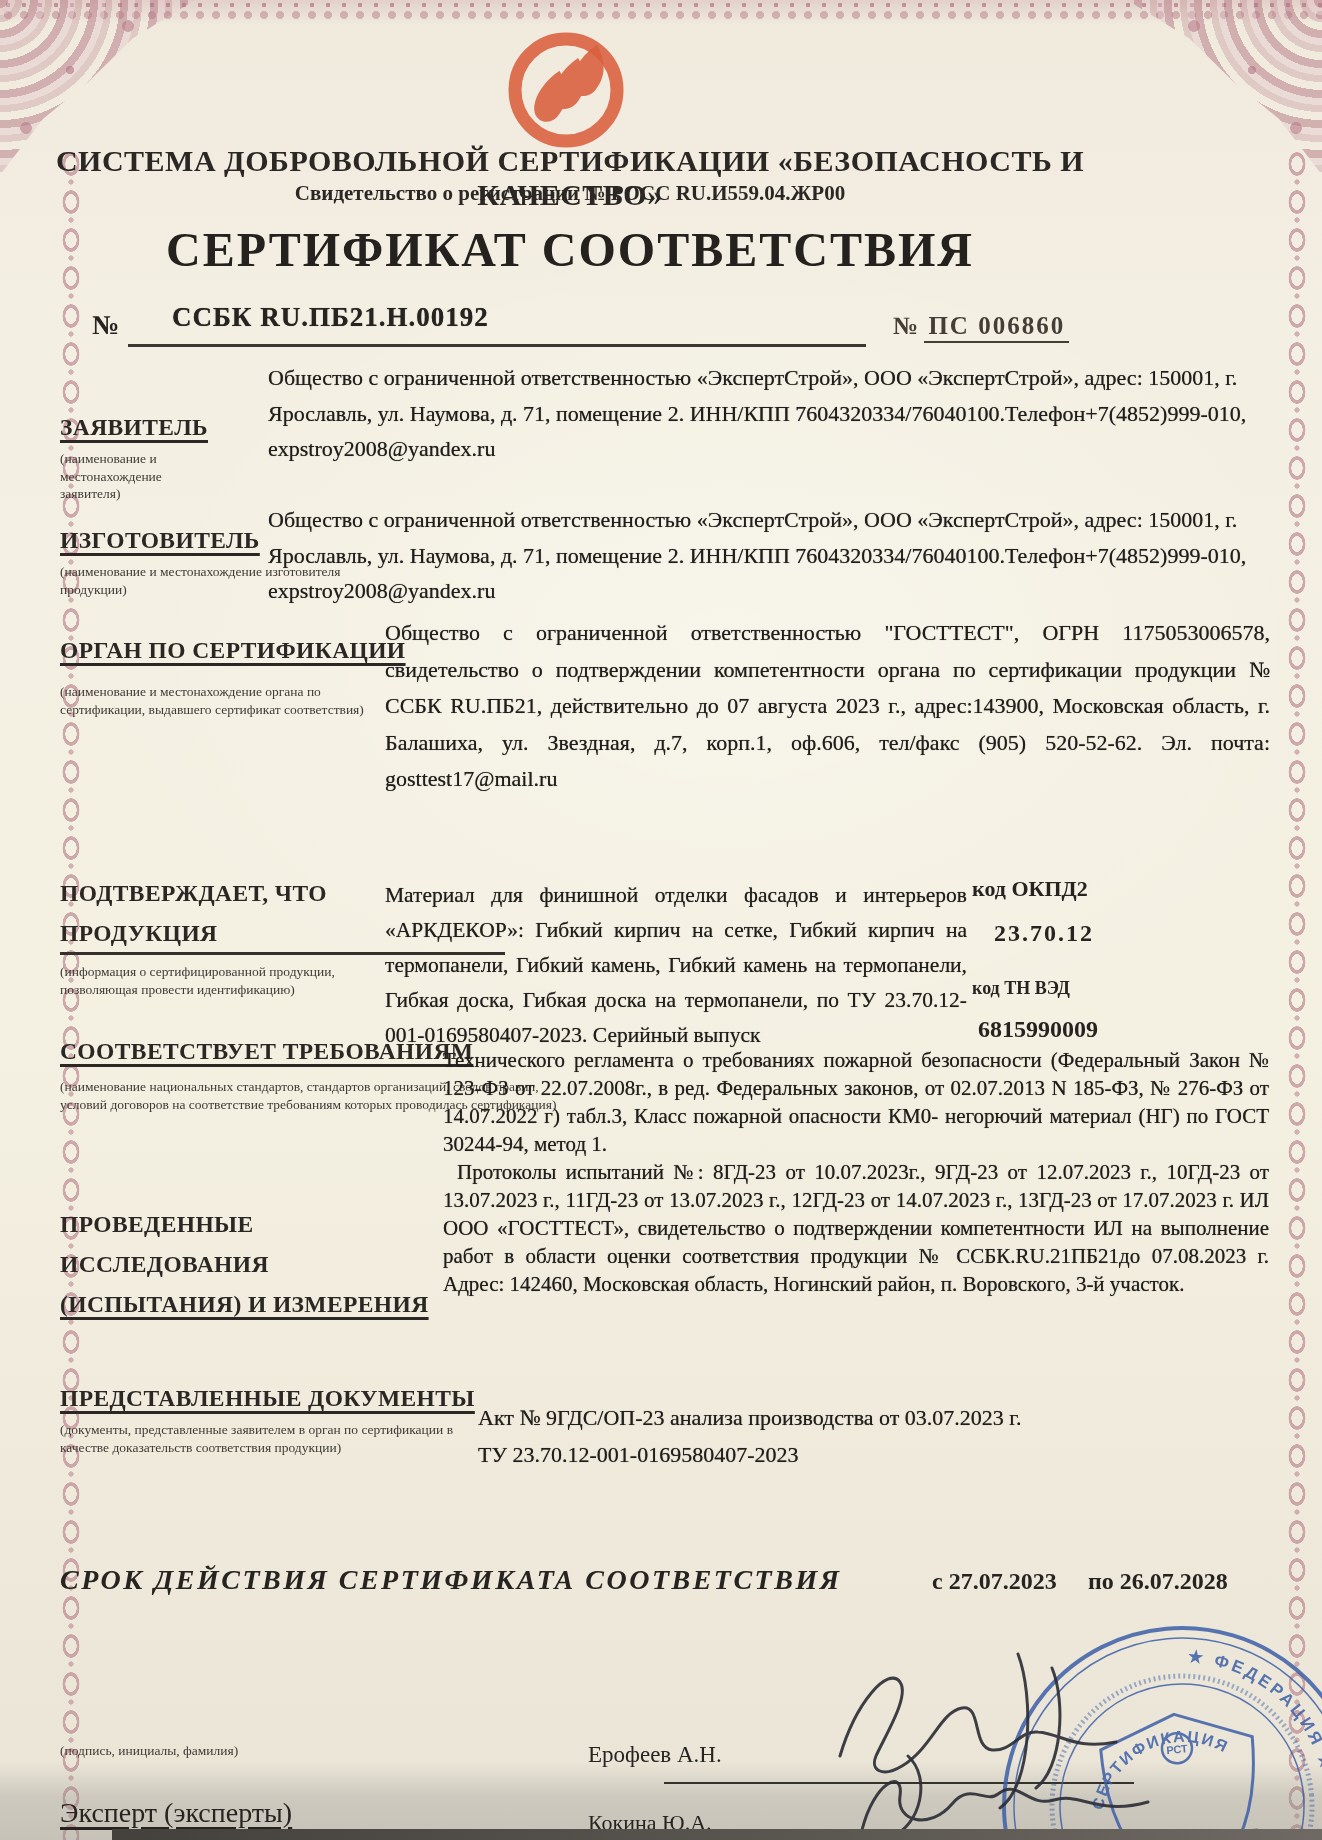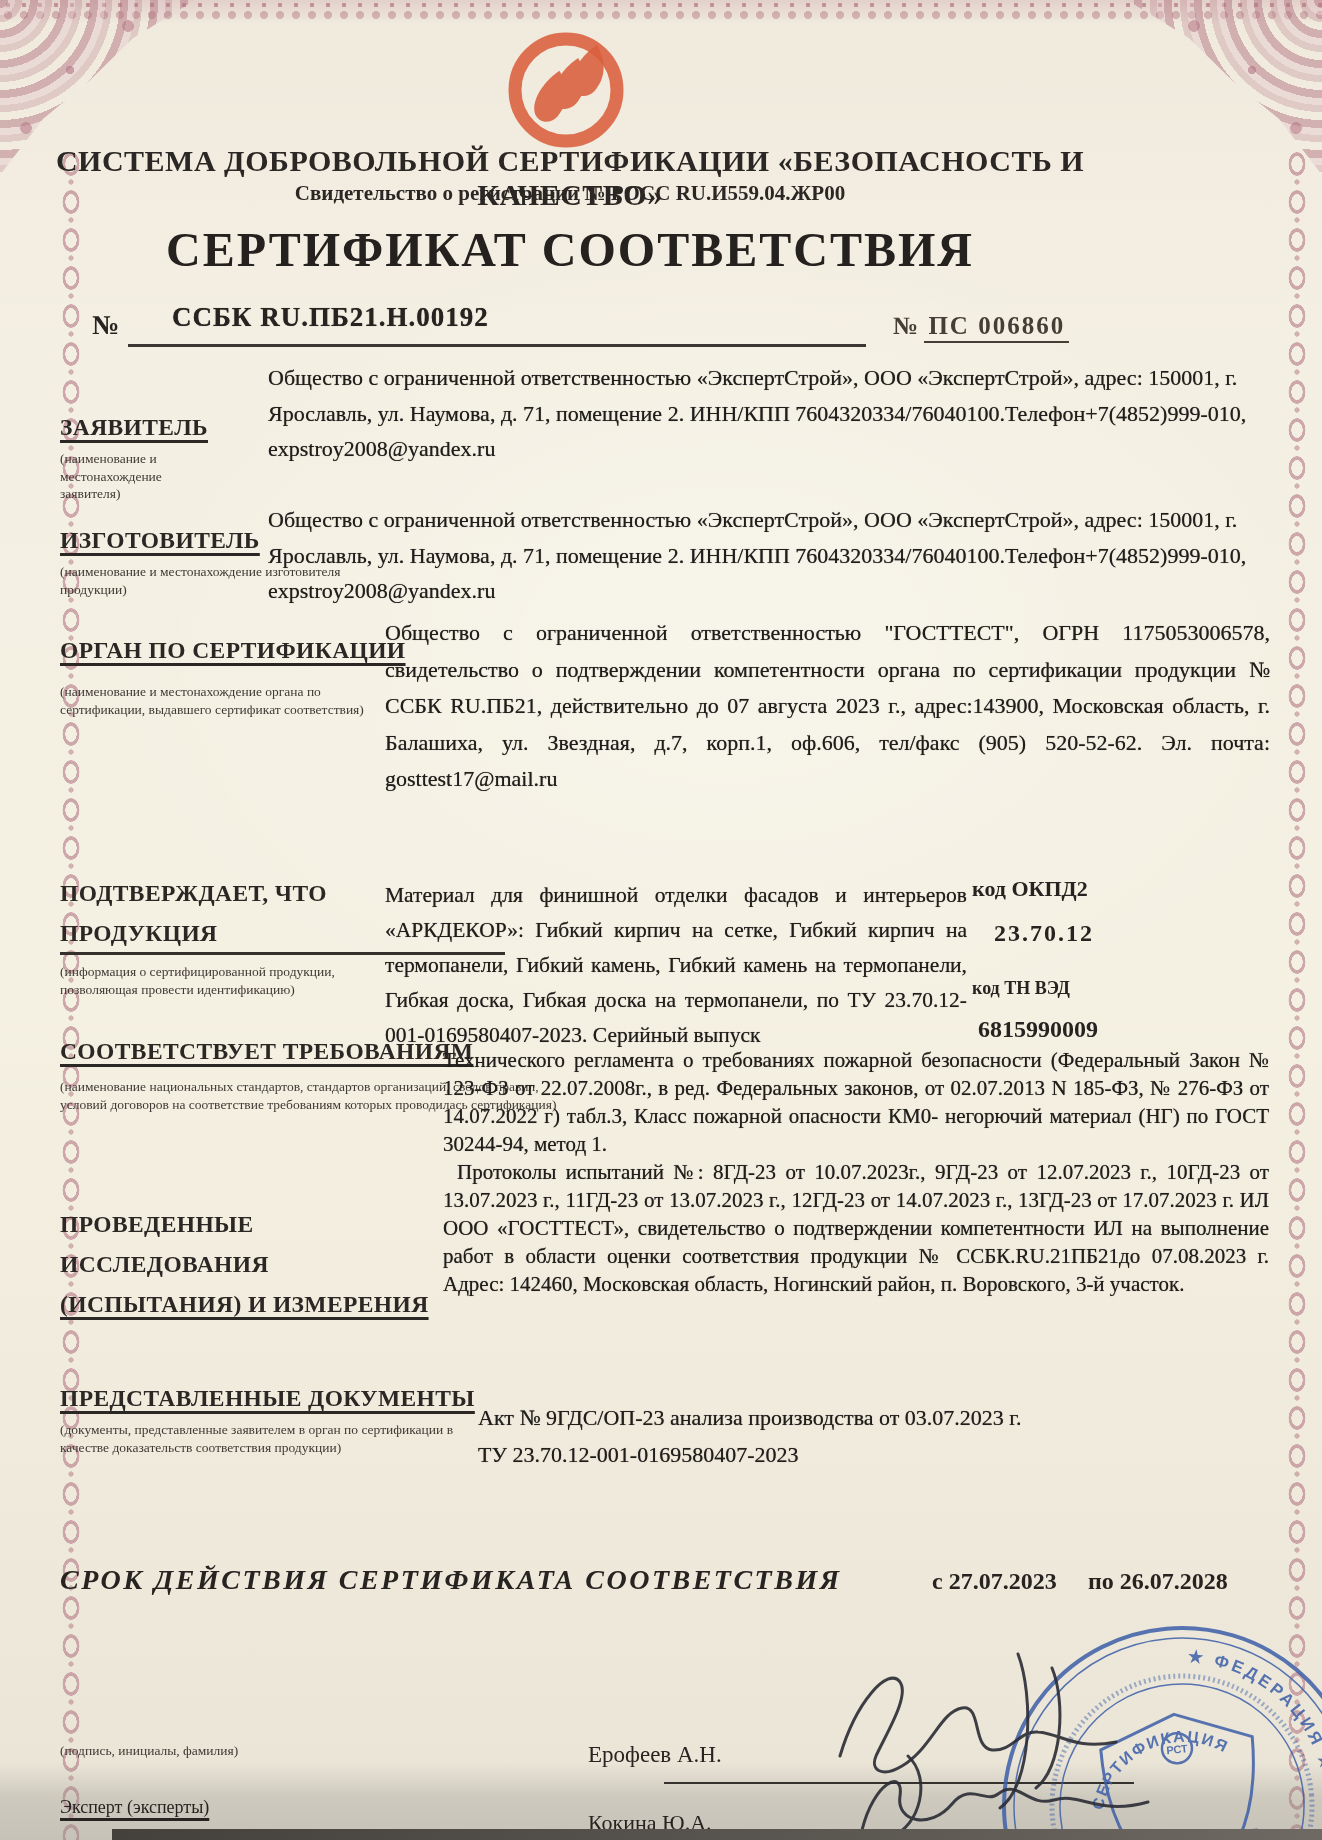--- a/index.html
+++ b/index.html
@@ -93,21 +93,21 @@
   #documents-label { left:60px;  top:1385px; }
   #documents-sub   { left:60px;  top:1421px; width:445px; }
   #documents-text  { left:478px; top:1383px; width:800px; line-height:37px;margin-top:16px; }
   #validity-label { left:60px;  top:1564px; font-size:28px; font-weight:bold; letter-spacing:2.5px;font-style:italic; }
   #validity-from  { left:932px;  top:1568px; font-size:24px; font-weight:bold; }
   #validity-to    { left:1088px; top:1568px; font-size:24px; font-weight:bold; }
   #head-role { left:60px; top:1636px; font-size:22px; line-height:34px; }
   #head-note { left:60px; top:1742px; }
   #head-name { left:588px; top:1742px; font-size:23px; z-index:3; }
   #head-sign-line { left:664px; top:1782px; width:470px; border-top:2.5px solid #35312c; z-index:2; }
-  #expert-role { left:60px; top:1797px; font-size:18px; z-index:3; }
+  #expert-role { left:60px; top:1797px; font-size:28px; z-index:3; }
   #expert-name { left:588px; top:1810px; font-size:22px; z-index:3; }
   .sig { position:absolute; z-index:3; }
   #sig-head   { left:822px; top:1638px; }
   #sig-expert { left:846px; top:1742px; }
   #logo { position:absolute; left:500px; top:24px; z-index:2; }
   #stamp { position:absolute; left:992px; top:1616px; z-index:2; transform:rotate(-5deg); opacity:.85; }
 </style>
 </head>
 <body>
 

